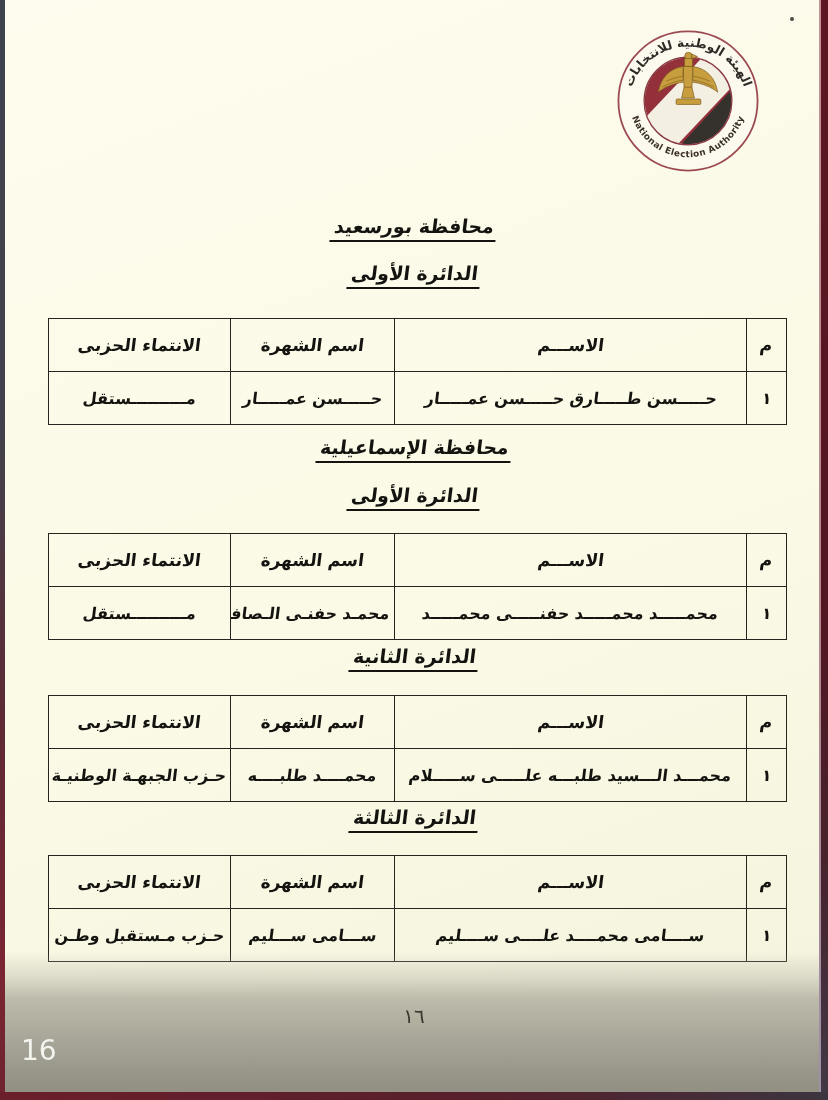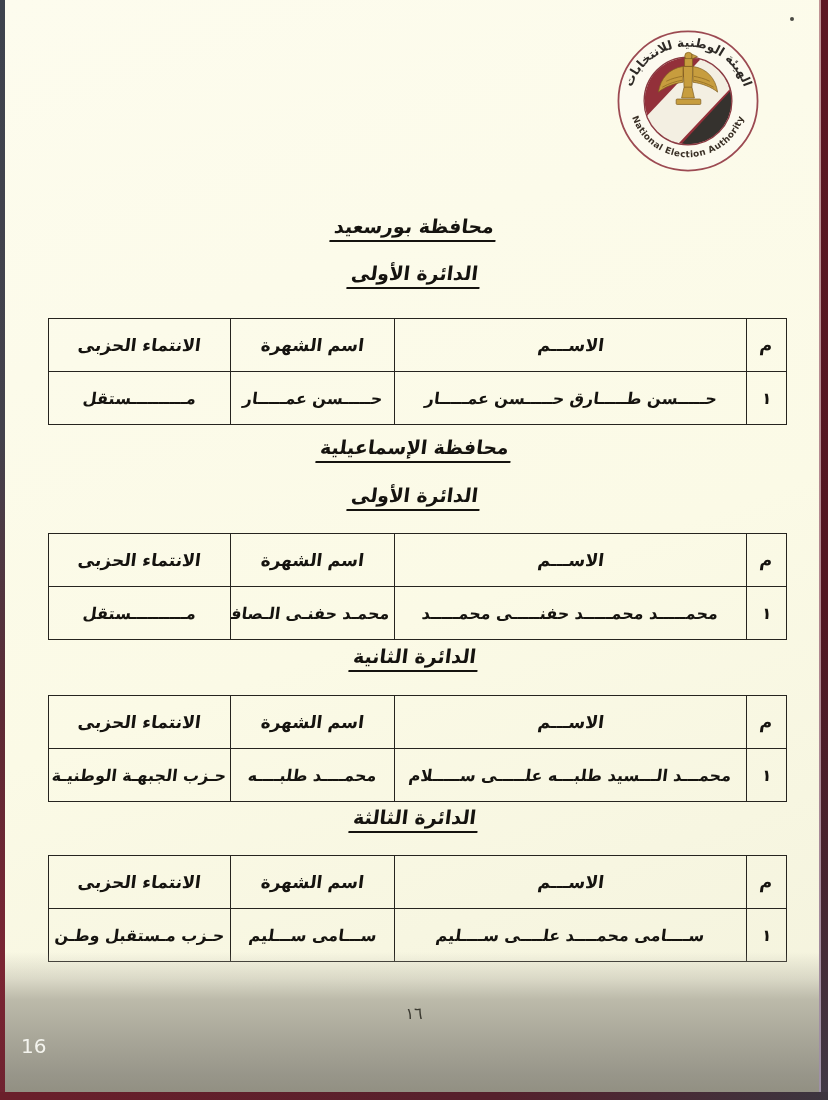--- a/index.html
+++ b/index.html
@@ -41,22 +41,22 @@
   table.list th{height:52px;font-size:17px;font-weight:bold;}
   table.list td{height:52px;font-size:16px;font-weight:bold;}
   col.c-num{width:40px;} col.c-name{width:352px;} col.c-known{width:164px;} col.c-party{width:182px;}
   .s{display:inline-block;transform:skewX(-7deg);white-space:nowrap;}
 
   
   .footer-shade{position:absolute;left:0;top:952px;width:100%;height:148px;z-index:3;
     background:linear-gradient(180deg,rgba(201,199,184,0) 0%,rgba(195,193,178,.55) 18%,
       #bcbaaa 32%,#a9a799 58%,#98968a 82%,#8f8d7f 100%);}
   .pagenum-ar{position:absolute;left:0;top:1004px;width:100%;text-align:center;
-    font-size:16px;letter-spacing:3px;color:#3b3a31;z-index:6;}
-  .pagenum-en{position:absolute;left:21px;top:1034px;font-size:20px;
+    font-size:20px;letter-spacing:3px;color:#3b3a31;z-index:6;}
+  .pagenum-en{position:absolute;left:21px;top:1034px;font-size:28px;
     color:#f4f4ee;z-index:6;font-weight:normal;}
 </style>
 </head>
 <body>
 
 <div class="page">
 
   <div class="edge-left"></div>
   <div class="edge-right"></div>
   <div class="edge-bottom"></div>

